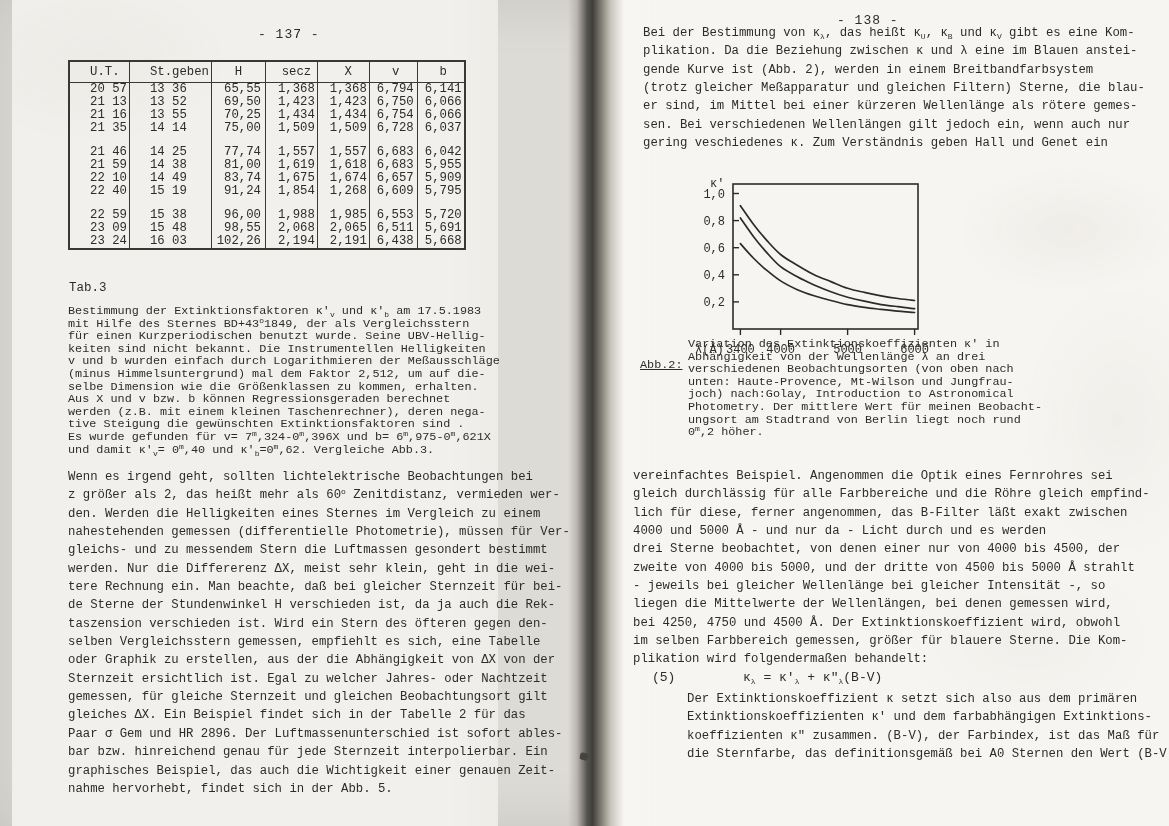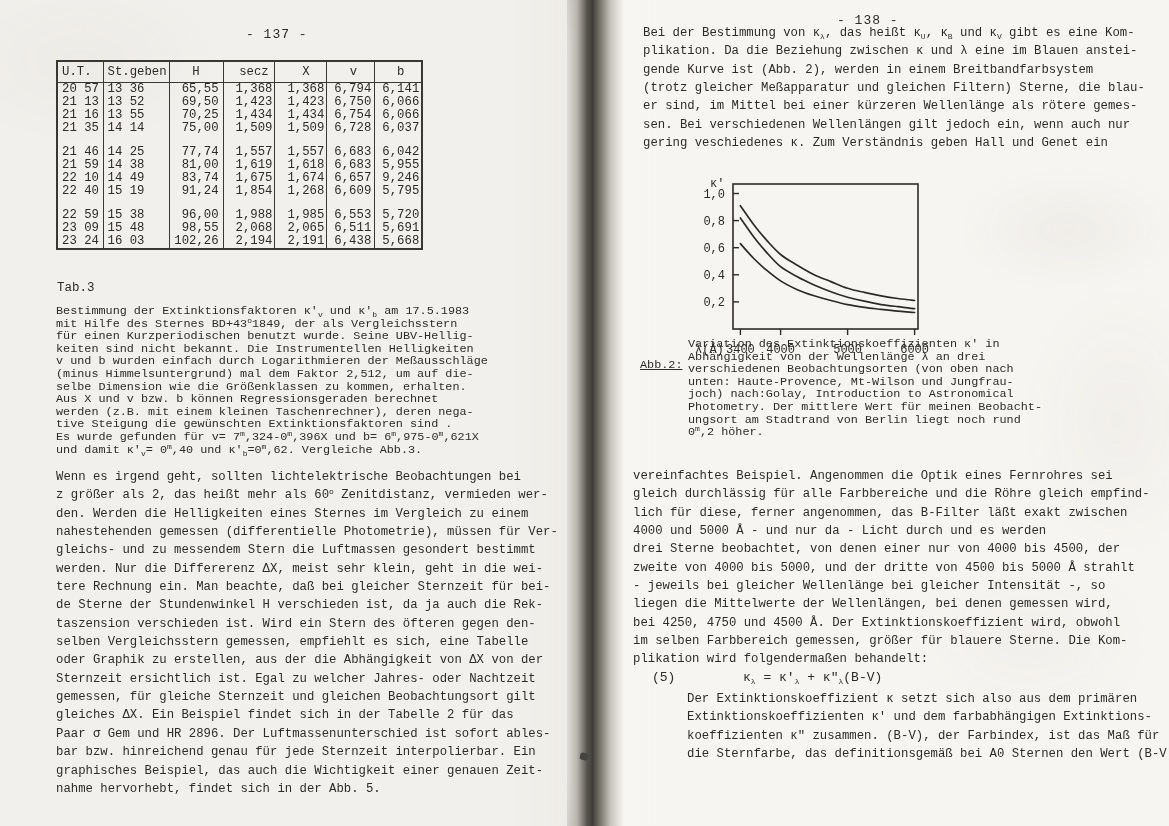--- a/index.html
+++ b/index.html
@@ -1,20 +1,20 @@
 <!DOCTYPE html>
 <html><head>
 <meta charset="utf-8">
 <style>
   html,body{margin:0;padding:0;background:#dddbd6;}
   .spread{position:relative;width:1169px;height:826px;overflow:hidden;
     font-family:"Liberation Mono","DejaVu Sans Mono",monospace;color:#2e2c29;
     box-shadow:inset 0 0 60px rgba(0,0,0,.10);}
   .page{position:absolute;top:0;height:826px;}
-  .page.left{left:0;width:567px;background:#f2f0ec;}
+  .page.left{left:12px;width:486px;background:#f2f0ec;}
   .page.right{left:598px;width:672px;background:#f7f5f1;}
   .texture{position:absolute;inset:0;pointer-events:none;opacity:.6;background:
     radial-gradient(ellipse 160px 90px at 470px 230px, rgba(120,115,105,.10), transparent 70%),
     radial-gradient(ellipse 140px 200px at 520px 420px, rgba(120,115,105,.08), transparent 70%),
     radial-gradient(ellipse 180px 120px at 430px 640px, rgba(120,115,105,.07), transparent 70%),
     linear-gradient(to right, rgba(255,255,255,.25), transparent 12%, transparent 90%, rgba(95,92,86,.12));}
   .texture-l{position:absolute;inset:0;pointer-events:none;opacity:.5;background:
     radial-gradient(ellipse 200px 120px at 80px 60px, rgba(120,115,105,.08), transparent 70%),
     linear-gradient(to left, rgba(120,115,105,.06), transparent 10%);}
   .gutter{position:absolute;top:0;left:568px;width:56px;height:826px;pointer-events:none;
@@ -33,21 +33,21 @@
   .closing138{left:45px;top:690px;margin-left:44px;}
   .caption{position:absolute;left:56px;top:305px;font-size:11.8px;line-height:12.6px;}
   .tab-label{position:absolute;left:57px;top:281px;font-size:12.5px;}
   .obs-table{position:absolute;left:56px;top:60px;border-collapse:collapse;border:2px solid #3a3833;
     font-size:12.3px;table-layout:fixed;}
   .obs-table th,.obs-table td{border-left:1.5px solid #3a3833;padding:0 2px;height:13px;line-height:13px;
     font-weight:normal;white-space:nowrap;overflow:visible;}
   .obs-table th{border-bottom:1.5px solid #3a3833;height:20px;line-height:20px;text-align:left;padding-left:4px;}
   .obs-table th:first-child,.obs-table td:first-child{border-left:none;}
   .obs-table tr.gap td{height:11px;}
-  .obs-table .col0,.obs-table .col1{text-align:left;padding-left:4px;}
+  .obs-table .col0,.obs-table .col1{text-align:left;padding-left:20px;}
   .obs-table .col2{text-align:right;padding-right:4px;}
   .obs-table .col3,.obs-table .col4{text-align:center;padding-left:12px;}
   .obs-table .col5,.obs-table .col6{text-align:left;padding-left:7px;}
   .obs-table th.col3,.obs-table th.col4{text-align:center;}
   .obs-table th.col2,.obs-table th.col5,.obs-table th.col6{text-align:center;}
   sup{font-size:8px;vertical-align:4px;line-height:0;}
   sub{font-size:8px;vertical-align:-3px;line-height:0;}
   .chart{position:absolute;left:95px;top:168px;width:270px;height:198px;}
   .ctext{font:12px "Liberation Mono",monospace;fill:#2d2b28;}
   .figlabel{position:absolute;left:42px;top:358px;font-size:11.8px;text-decoration:underline;}
@@ -149,21 +149,21 @@
             <td class="col5">6,683</td>
             <td class="col6">5,955</td>
           </tr>
           <tr>
             <td class="col0">22 10</td>
             <td class="col1">14 49</td>
             <td class="col2">83,74</td>
             <td class="col3">1,675</td>
             <td class="col4">1,674</td>
             <td class="col5">6,657</td>
-            <td class="col6">9,246</td>
+            <td class="col6">5,909</td>
           </tr>
           <tr>
             <td class="col0">22 40</td>
             <td class="col1">15 19</td>
             <td class="col2">91,24</td>
             <td class="col3">1,854</td>
             <td class="col4">1,268</td>
             <td class="col5">6,609</td>
             <td class="col6">5,795</td>
           </tr>

